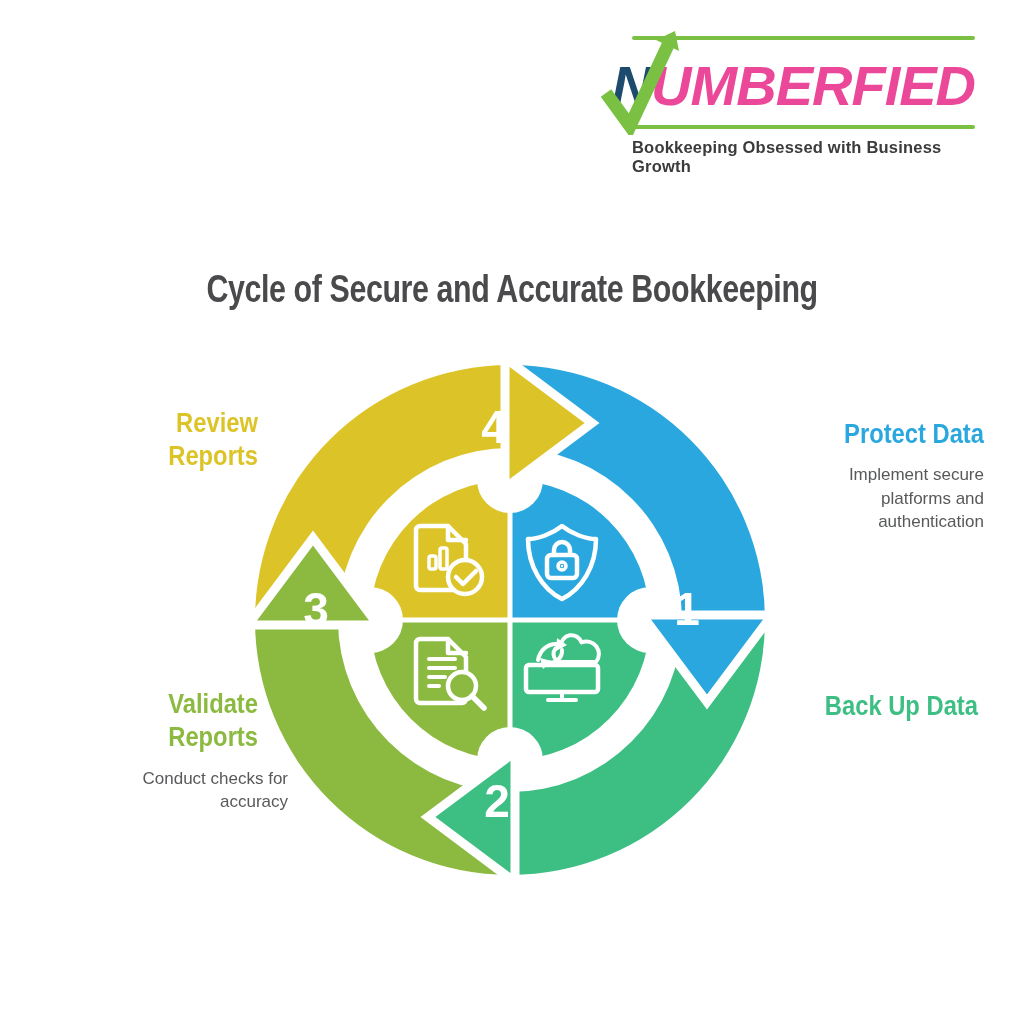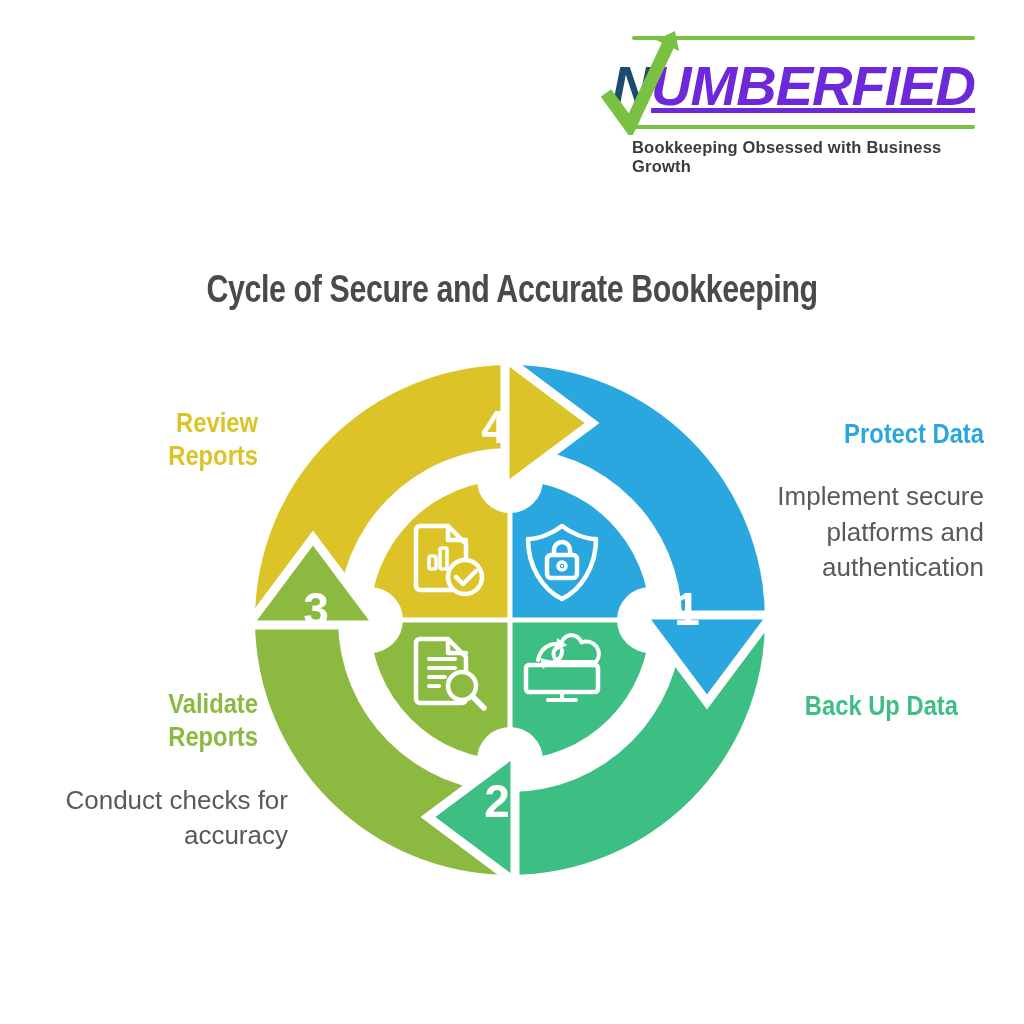--- a/index.html
+++ b/index.html
@@ -34,47 +34,47 @@
   .step-block { position:absolute; width:250px; }
   .step-block.left  { text-align:right; }
   .step-block.right { text-align:right; }
   .step-heading {
     font-size:27px; font-weight:bold; line-height:1.24; white-space:pre-line;
     transform:scaleX(.88);
   }
   .step-block.left  .step-heading { transform-origin:left center; }
   .step-block.right .step-heading { transform-origin:right center; }
   .step-desc {
-    margin-top:28px; font-size:26px; line-height:1.36; color:#58595b;
+    margin-top:12px; font-size:17px; line-height:1.36; color:#58595b;
     white-space:pre-line;
   }
   #block-step4 { left:38px;  top:407px; }
   #block-step3 { left:38px;  top:688px; }
   #block-step1 { right:40px; top:418px; }
-  #block-step2 { right:66px; top:690px; }
+  #block-step2 { right:46px; top:690px; }
 
   
   .diagram { position:absolute; left:0; top:0; width:1024px; height:1024px; }
   .step-number {
     font-size:46px; font-weight:bold; fill:#ffffff;
     text-anchor:middle; dominant-baseline:central;
   }
   .icon { stroke:#ffffff; stroke-width:4.5; fill:none;
           stroke-linecap:round; stroke-linejoin:round; }
 </style>
 </head>
 <body>
 
 <div class="canvas">
 
   <div class="logo-block">
     <div class="logo-rule" style="background: rgb(122, 193, 67);"></div>
     <div class="brand-row">
       <div class="brand-text">
-        <span style="color: rgb(28, 75, 110);">N</span><span style="color: #6d28d9; text-decoration: underline;">UMBERFIED</span>
+        <span style="color: rgb(28, 75, 110);">N</span><span style="color: #ec4899;">UMBERFIED</span>
       </div>
       <svg class="n-arrow" viewBox="0 0 95 104">
         <polyline points="10,62 34,95 72,14" fill="none" stroke-width="13" stroke-linejoin="miter" stroke-linecap="butt" stroke="#7ac143"></polyline>
         <polygon points="79,0 83,20 60,9" fill="#7ac143"></polygon>
       </svg>
     </div>
     <div class="logo-rule" style="background: rgb(122, 193, 67);"></div>
     <div class="logo-tagline" style="color: rgb(59, 59, 59);">Bookkeeping Obsessed with Business Growth</div>
   </div>
 

